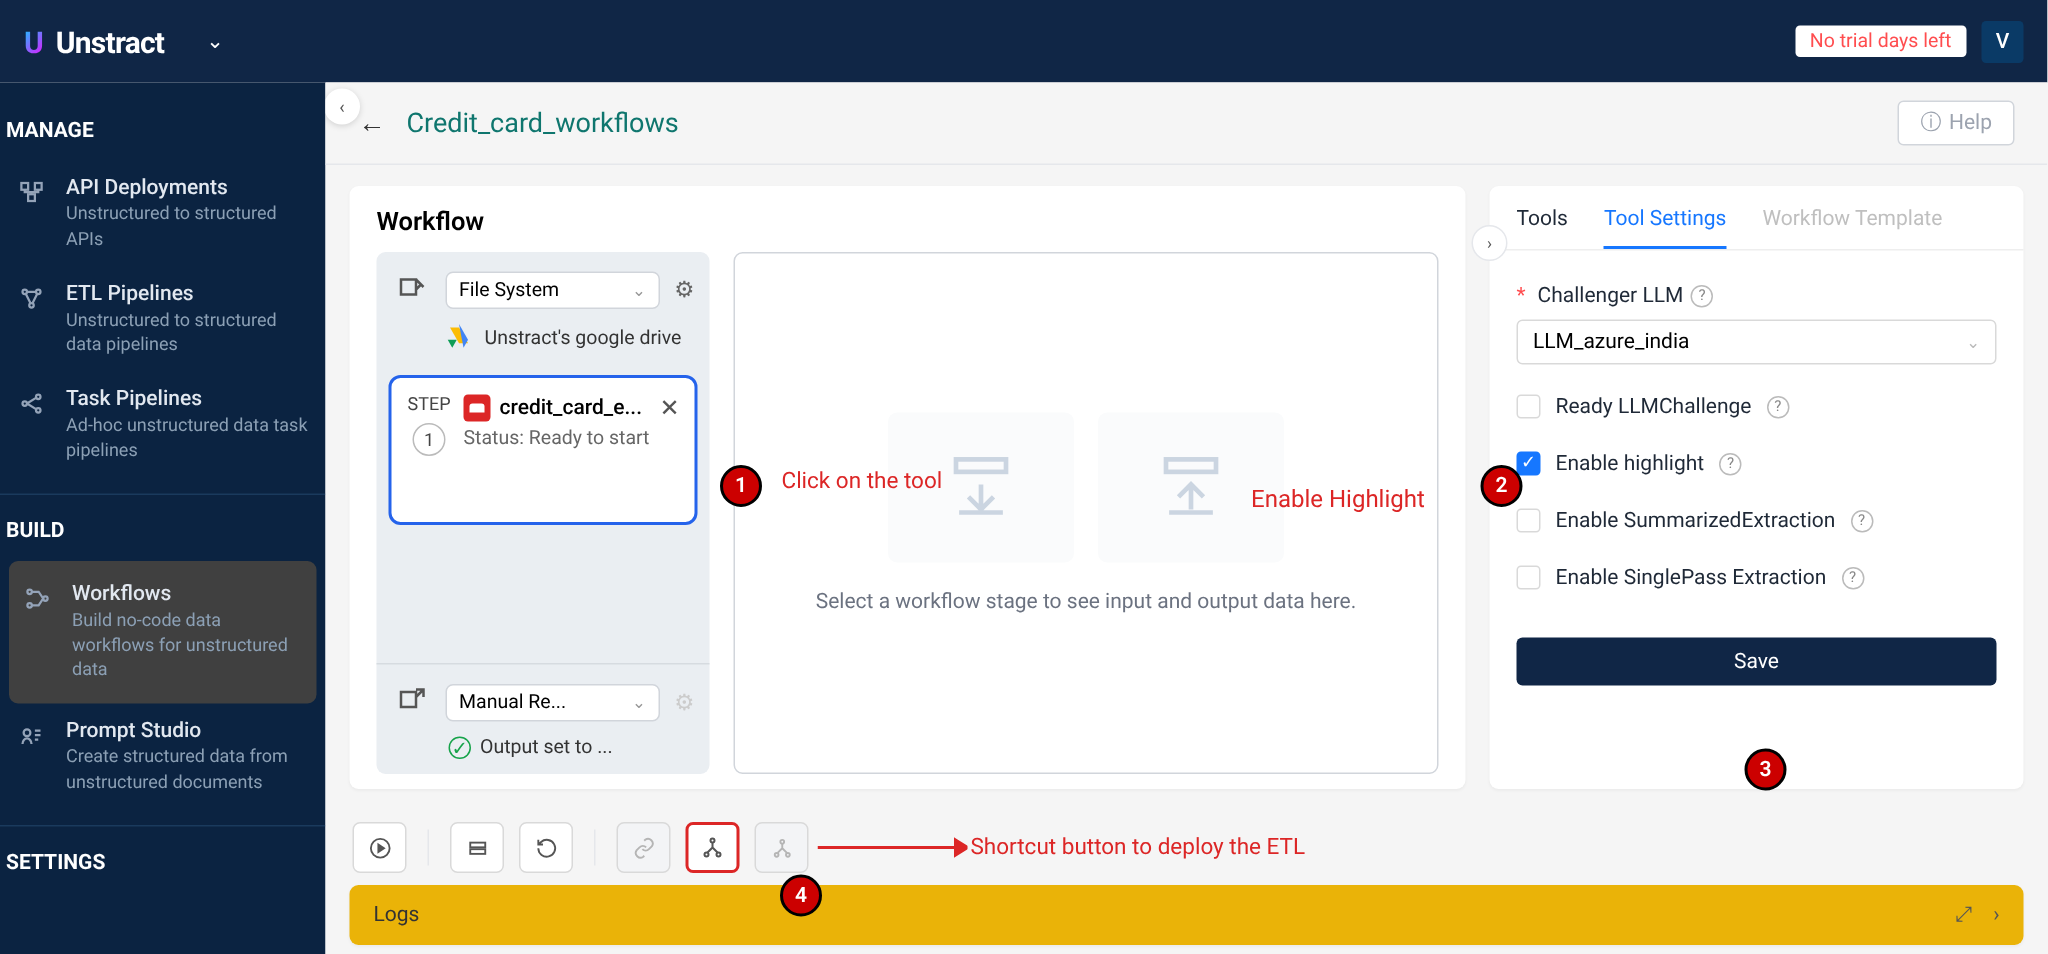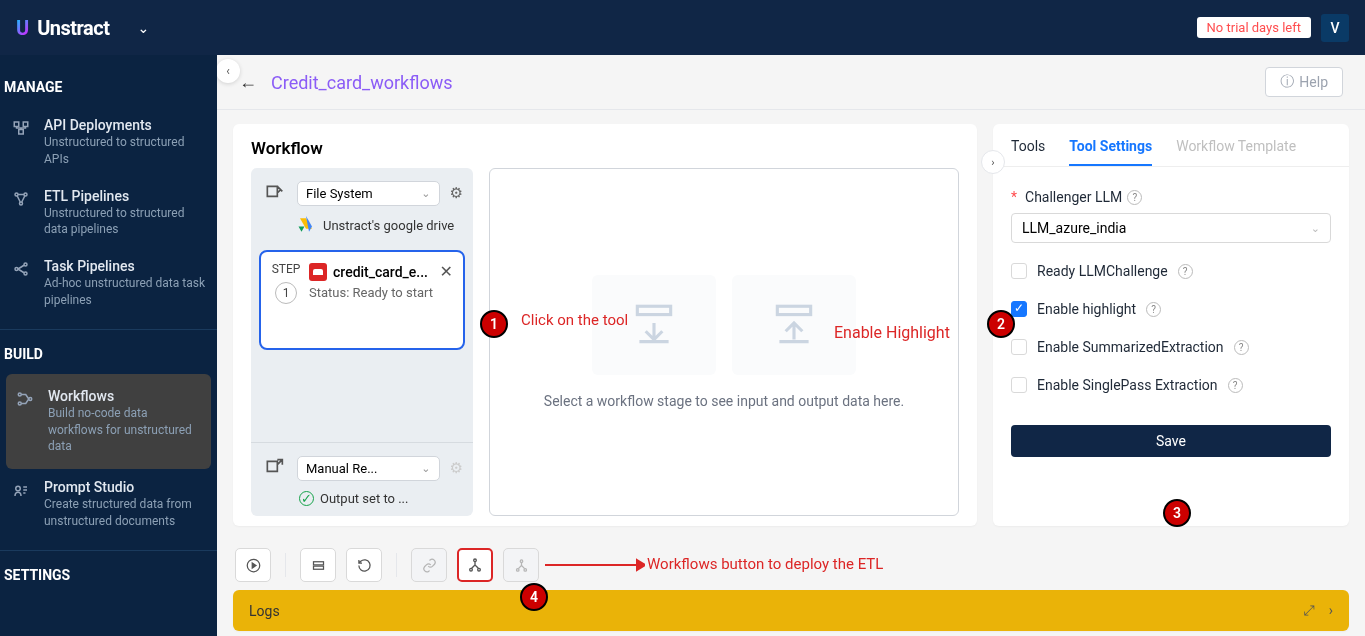--- a/index.html
+++ b/index.html
@@ -23,21 +23,21 @@
 .side-title { color:#e2e8f0; font-size:14px; font-weight:500; }
 .side-sub { color:#8ca0b5; font-size:12px; line-height:1.4; margin-top:1px;}
 .hr { border:none; border-top:1px solid #1a3a5d; margin:10px 0; }
 
 .main { flex:1; background:#f5f5f5; position:relative; overflow:hidden; }
 .collapse-handle { position:absolute; left:-1px; top:4px; width:24px; height:24px; background:#fff; border-radius:50%; box-shadow:0 1px 4px rgba(0,0,0,0.15); display:flex; align-items:center; justify-content:center; font-size:12px; color:#555; cursor:pointer; z-index:5;}
 
 .page-header { height:55px; display:flex; align-items:center; padding:0 22px; justify-content:space-between; border-bottom:1px solid #e5e7eb; background:#f5f5f5;}
 .page-header-left { display:flex; align-items:center; gap:14px; }
 .back-arrow { font-size:18px; color:#333; cursor:pointer; }
-.page-title { font-size:18px; color:#8b5cf6; }
+.page-title { font-size:18px; color:#0f766e; }
 .help-btn { border:1px solid #d1d5db; background:#fff; color:#9ca3af; padding:5px 14px; border-radius:4px; font-size:14px; display:flex; align-items:center; gap:5px; cursor:pointer;}
 
 .content { padding:14px 16px; display:flex; gap:16px; height:430px; }
 .workflow-panel { flex:0 0 744px; background:#fff; border-radius:6px; padding:14px 18px 14px; box-shadow:0 1px 2px rgba(0,0,0,0.04);}
 .wf-title { font-size:17px; font-weight:600; margin-bottom:10px; }
 .wf-cols { display:flex; gap:16px; height:348px;}
 .wf-left { flex:0 0 222px; background:#eaeef2; border-radius:6px; display:flex; flex-direction:column; }
 .wf-inputhdr { display:flex; align-items:center; gap:10px; padding:12px 10px 8px; }
 .export-icon { width:26px; height:26px; display:flex; align-items:center; justify-content:center; font-size:18px; color:#555;}
 .fs-select { background:#fff; border:1px solid #d1d5db; border-radius:5px; padding:4px 8px; font-size:13px; flex:1; display:flex; justify-content:space-between; align-items:center; cursor:pointer;}
@@ -62,21 +62,21 @@
 
 .wf-right { flex:1; border:1px solid #d1d5db; border-radius:6px; display:flex; flex-direction:column; align-items:center; justify-content:center; color:#6b7280; font-size:14px; position:relative;}
 .dropzones { display:flex; gap:16px; margin-bottom:18px; }
 .dz { width:124px; height:100px; background:#fafbfc; border-radius:6px; display:flex; align-items:center; justify-content:center; }
 .dz svg { color:#cbd5e1; }
 
 .right-panel { flex:1; background:#fff; border-radius:6px; box-shadow:0 1px 2px rgba(0,0,0,0.04); position:relative;}
 .panel-collapse { position:absolute; left:-12px; top:26px; width:24px; height:24px; background:#fff; border:1px solid #e5e7eb; border-radius:50%; display:flex; align-items:center; justify-content:center; font-size:11px; color:#555; cursor:pointer; z-index:3;}
 .tabs { display:flex; gap:24px; padding:14px 18px 0; border-bottom:1px solid #eee; font-size:14px; }
 .tab { padding-bottom:10px; color:#1f2937; cursor:pointer; white-space:nowrap;}
-.tab.active { color:#1677ff; border-bottom:2px solid #1677ff; font-weight:700;}
+.tab.active { color:#1677ff; border-bottom:2px solid #1677ff; font-weight:400;}
 .tab.disabled { color:#bfbfbf; cursor:not-allowed;}
 
 .settings-body { padding:22px 18px 14px; }
 .field-label { font-size:14px; color:#1f2937; display:flex; align-items:center; gap:5px; margin-bottom:8px;}
 .required-star { color:#ff4d4f; margin-right:3px;}
 .select-box { width:100%; border:1px solid #d9d9d9; border-radius:4px; padding:6px 10px; font-size:14px; display:flex; justify-content:space-between; align-items:center; cursor:pointer; margin-bottom:20px;}
 .chk-row { display:flex; align-items:center; gap:10px; font-size:14px; color:#1f2937; margin-bottom:22px;}
 .chk { width:16px; height:16px; border:1px solid #d9d9d9; border-radius:3px; cursor:pointer; flex-shrink:0;}
 .chk.checked { background:#1677ff; border-color:#1677ff; position:relative;}
 .chk.checked::after { content:"✓"; color:#fff; font-size:12px; position:absolute; left:2px; top:-1px;}
@@ -394,15 +394,15 @@
         <div class="anno-badge">3</div>
       </div>
 
     <div class="anno" style="left:303px; top:528px;">
         <div class="anno-badge">4</div>
       </div>
     <svg class="anno" style="left:328px; top:502px;" width="100" height="16">
         <line x1="0" y1="8" x2="92" y2="8" class="anno-arrow"></line>
         <polygon points="92,3 100,8 92,13" class="anno-arrow"></polygon>
       </svg>
-    <div class="anno anno-text" style="left:430px; top:500px;">Workflows button to deploy the ETL</div>
+    <div class="anno anno-text" style="left:430px; top:500px;">Shortcut button to deploy the ETL</div>
   </div>
 </div>
 
 </body></html>

